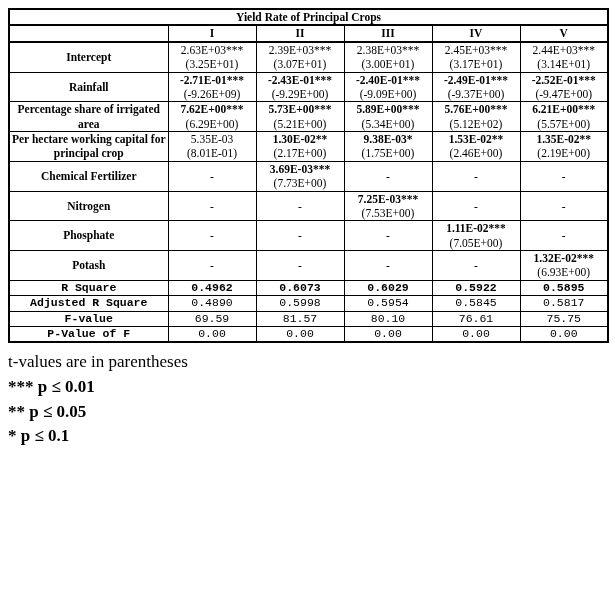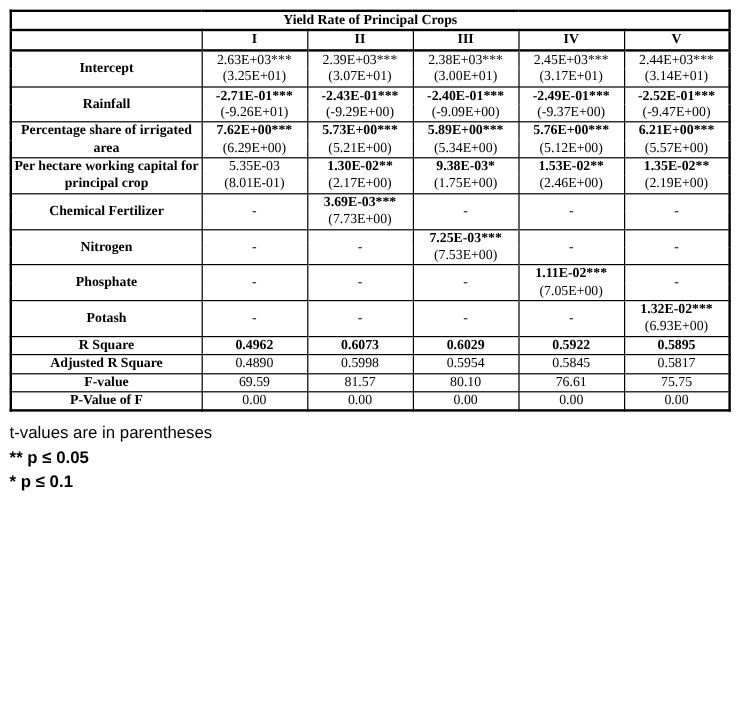--- a/index.html
+++ b/index.html
@@ -63,25 +63,26 @@
     padding-bottom: 3px;
     border-top: none !important;
     margin-top: 16px;
   }
   .bold {
     font-weight: bold;
     margin-top: 16px;
   }
   .single {
     padding: 3px 0;
+    font-family: Liberation Mono, monospace;
   }
   .notes {
     margin-top: 7px;
-    font-size: 14px;
-    font-family: Liberation Sans, sans-serif;
+    font-size: 17px;
+    font-family: Liberation Serif, serif;
     line-height: 1.45;
   }
   .notes div {
     white-space: pre;
   }
   .notes .b {
     font-weight: bold;
   }
   .dash {
     font-size: 11.5px;
@@ -132,40 +133,40 @@
 
       <tr>
         <td class="rowlabel" rowspan="2">Rainfall</td>
         <td class="coef bold">-2.71E-01***</td>
         <td class="coef bold">-2.43E-01***</td>
         <td class="coef bold">-2.40E-01***</td>
         <td class="coef bold">-2.49E-01***</td>
         <td class="coef bold">-2.52E-01***</td>
       </tr>
       <tr>
-        <td class="tval">(-9.26E+01)</td>
+        <td class="tval">(-9.26E+09)</td>
         <td class="tval">(-9.29E+00)</td>
         <td class="tval">(-9.09E+00)</td>
         <td class="tval">(-9.37E+00)</td>
         <td class="tval">(-9.47E+00)</td>
       </tr>
 
       <tr>
         <td class="rowlabel" rowspan="2">Percentage share of irrigated area</td>
         <td class="coef bold">7.62E+00***</td>
         <td class="coef bold">5.73E+00***</td>
         <td class="coef bold">5.89E+00***</td>
         <td class="coef bold">5.76E+00***</td>
         <td class="coef bold">6.21E+00***</td>
       </tr>
       <tr>
         <td class="tval">(6.29E+00)</td>
         <td class="tval">(5.21E+00)</td>
         <td class="tval">(5.34E+00)</td>
-        <td class="tval">(5.12E+00)</td>
+        <td class="tval">(5.12E+02)</td>
         <td class="tval">(5.57E+00)</td>
       </tr>
 
       <tr>
         <td class="rowlabel" rowspan="2">Per hectare working capital for principal crop</td>
         <td class="coef">5.35E-03</td>
         <td class="coef bold">1.30E-02**</td>
         <td class="coef bold">9.38E-03*</td>
         <td class="coef bold">1.53E-02**</td>
         <td class="coef bold">1.35E-02**</td>
@@ -259,17 +260,18 @@
         <td class="single">0.00</td>
         <td class="single">0.00</td>
         <td class="single">0.00</td>
         <td class="single">0.00</td>
       </tr>
     </tbody>
   </table>
 
   <div class="notes">
     <div>t-values are in parentheses</div>
+    <div class="b">*** p ≤ 0.01</div>
     <div class="b">** p ≤ 0.05</div>
     <div class="b">* p ≤ 0.1</div>
   </div>
 
 </div>
 
 </body></html>

